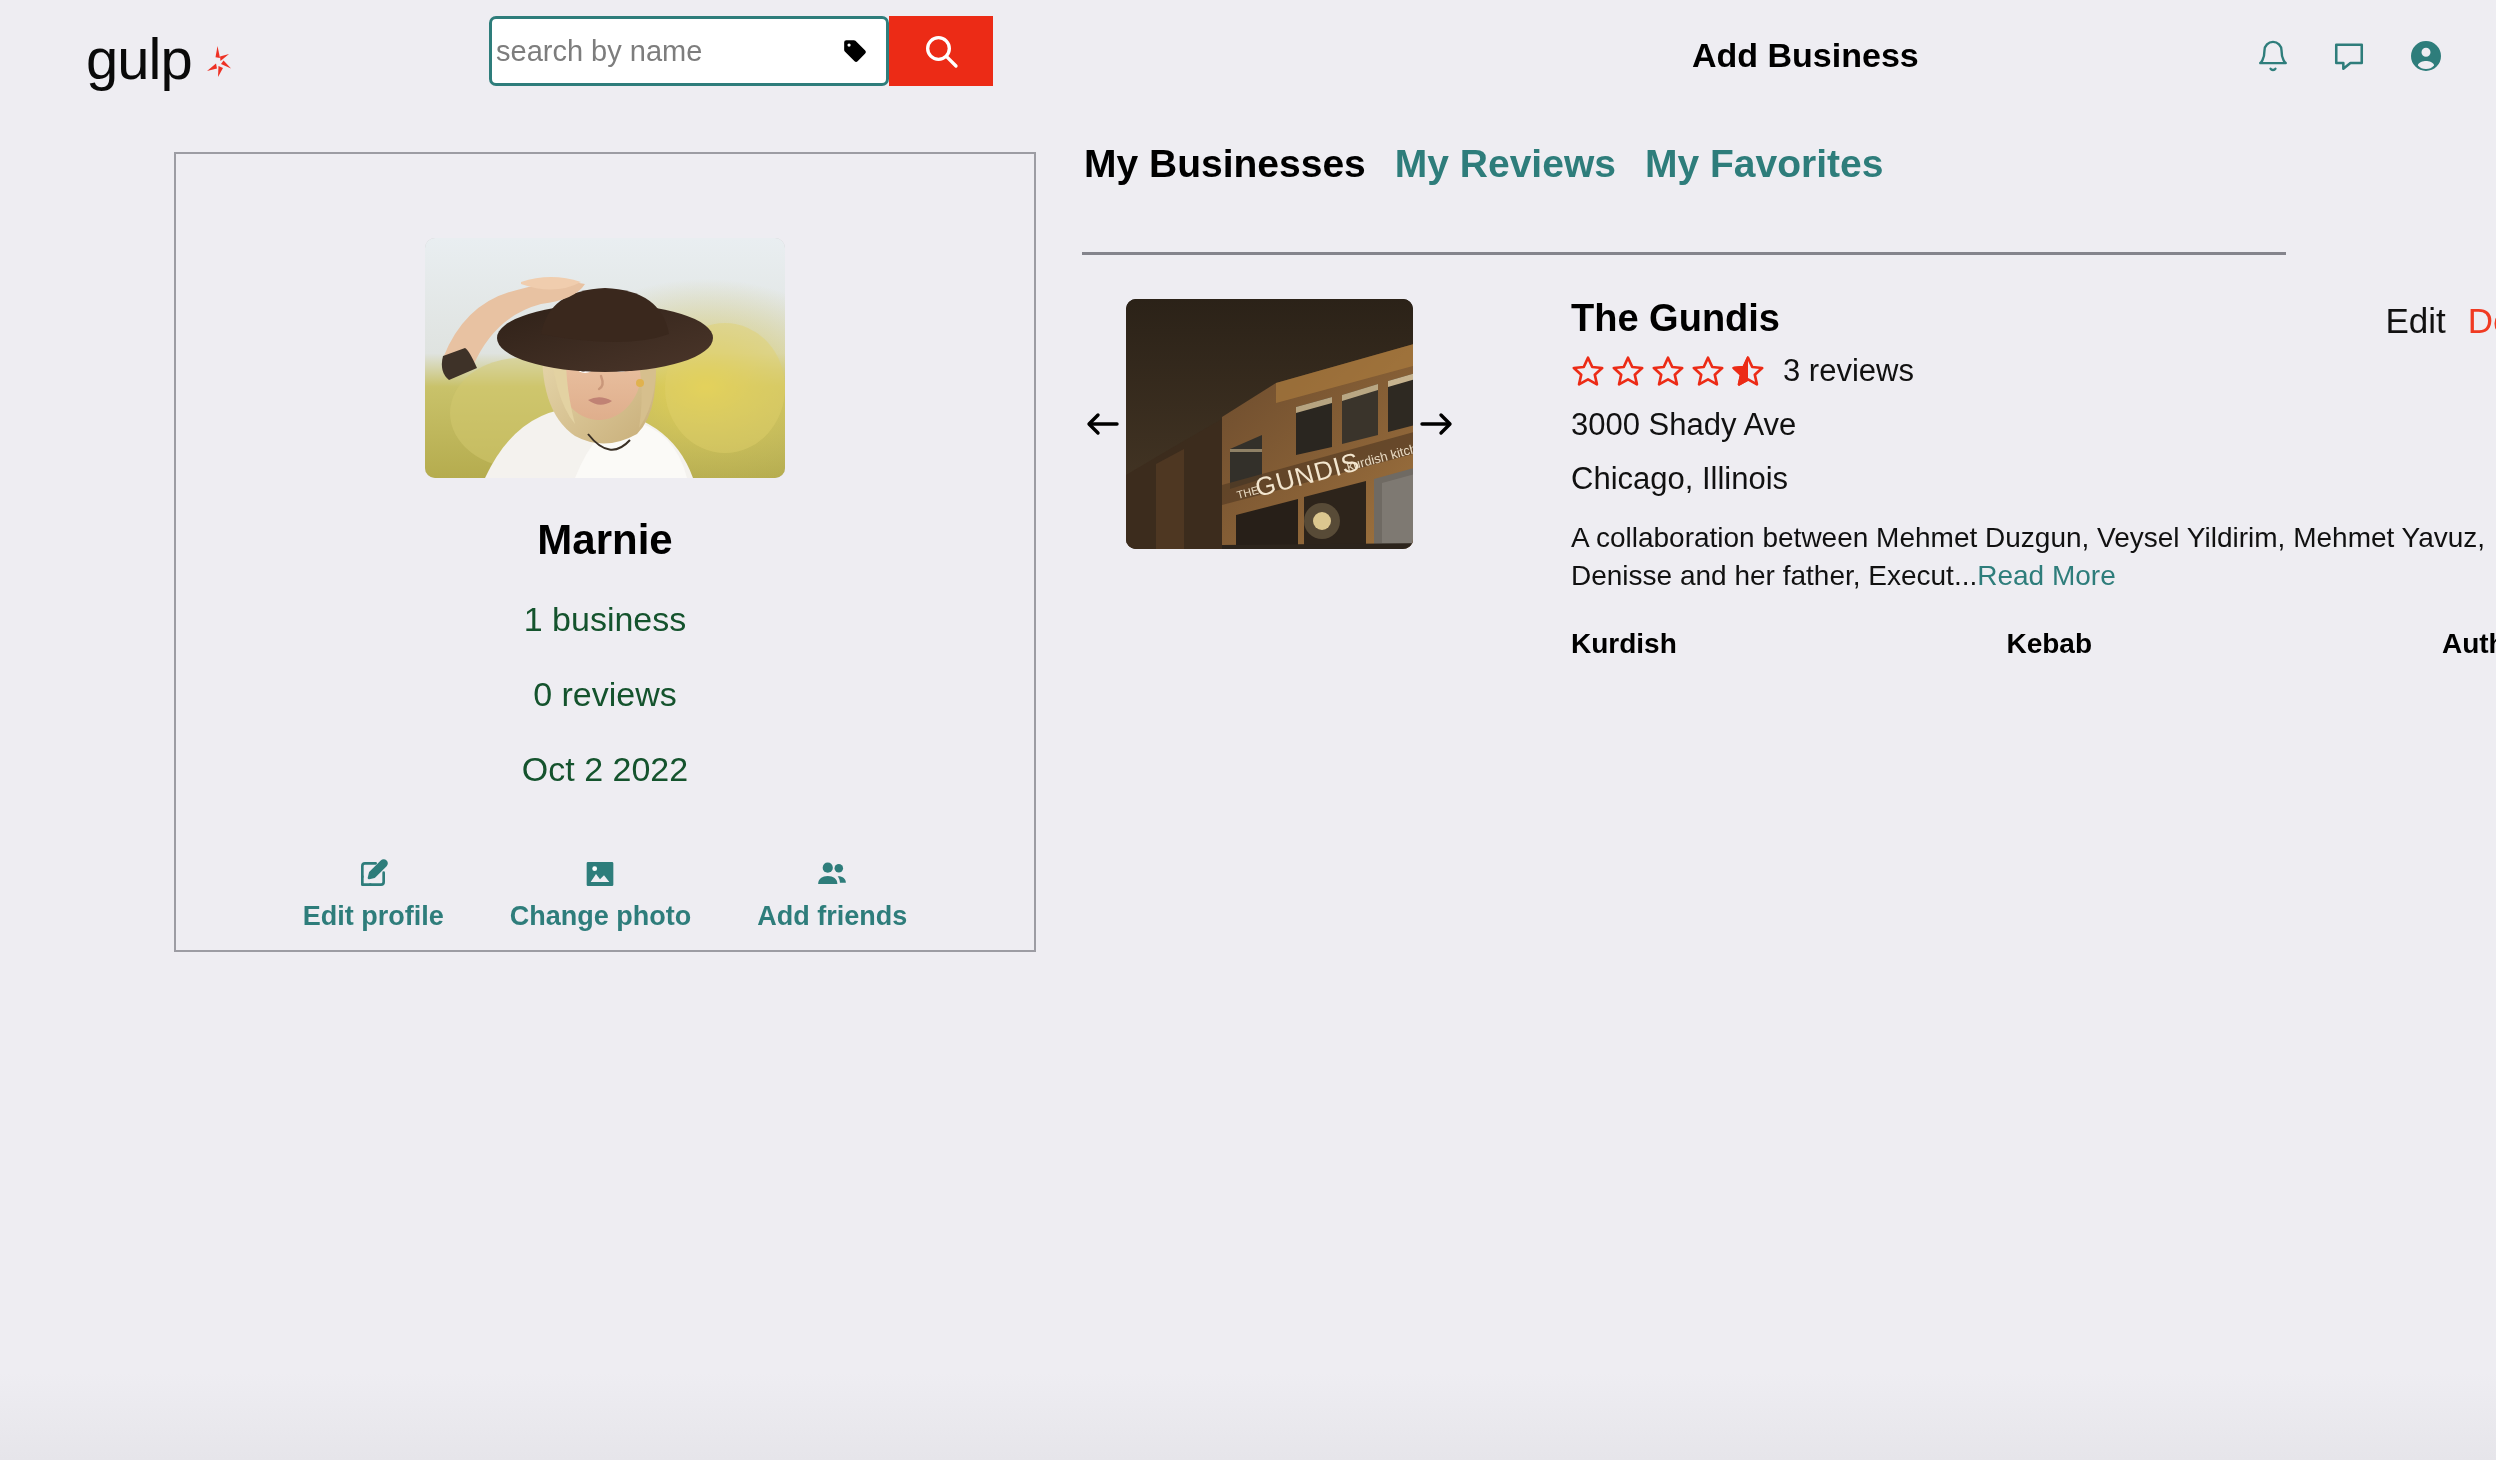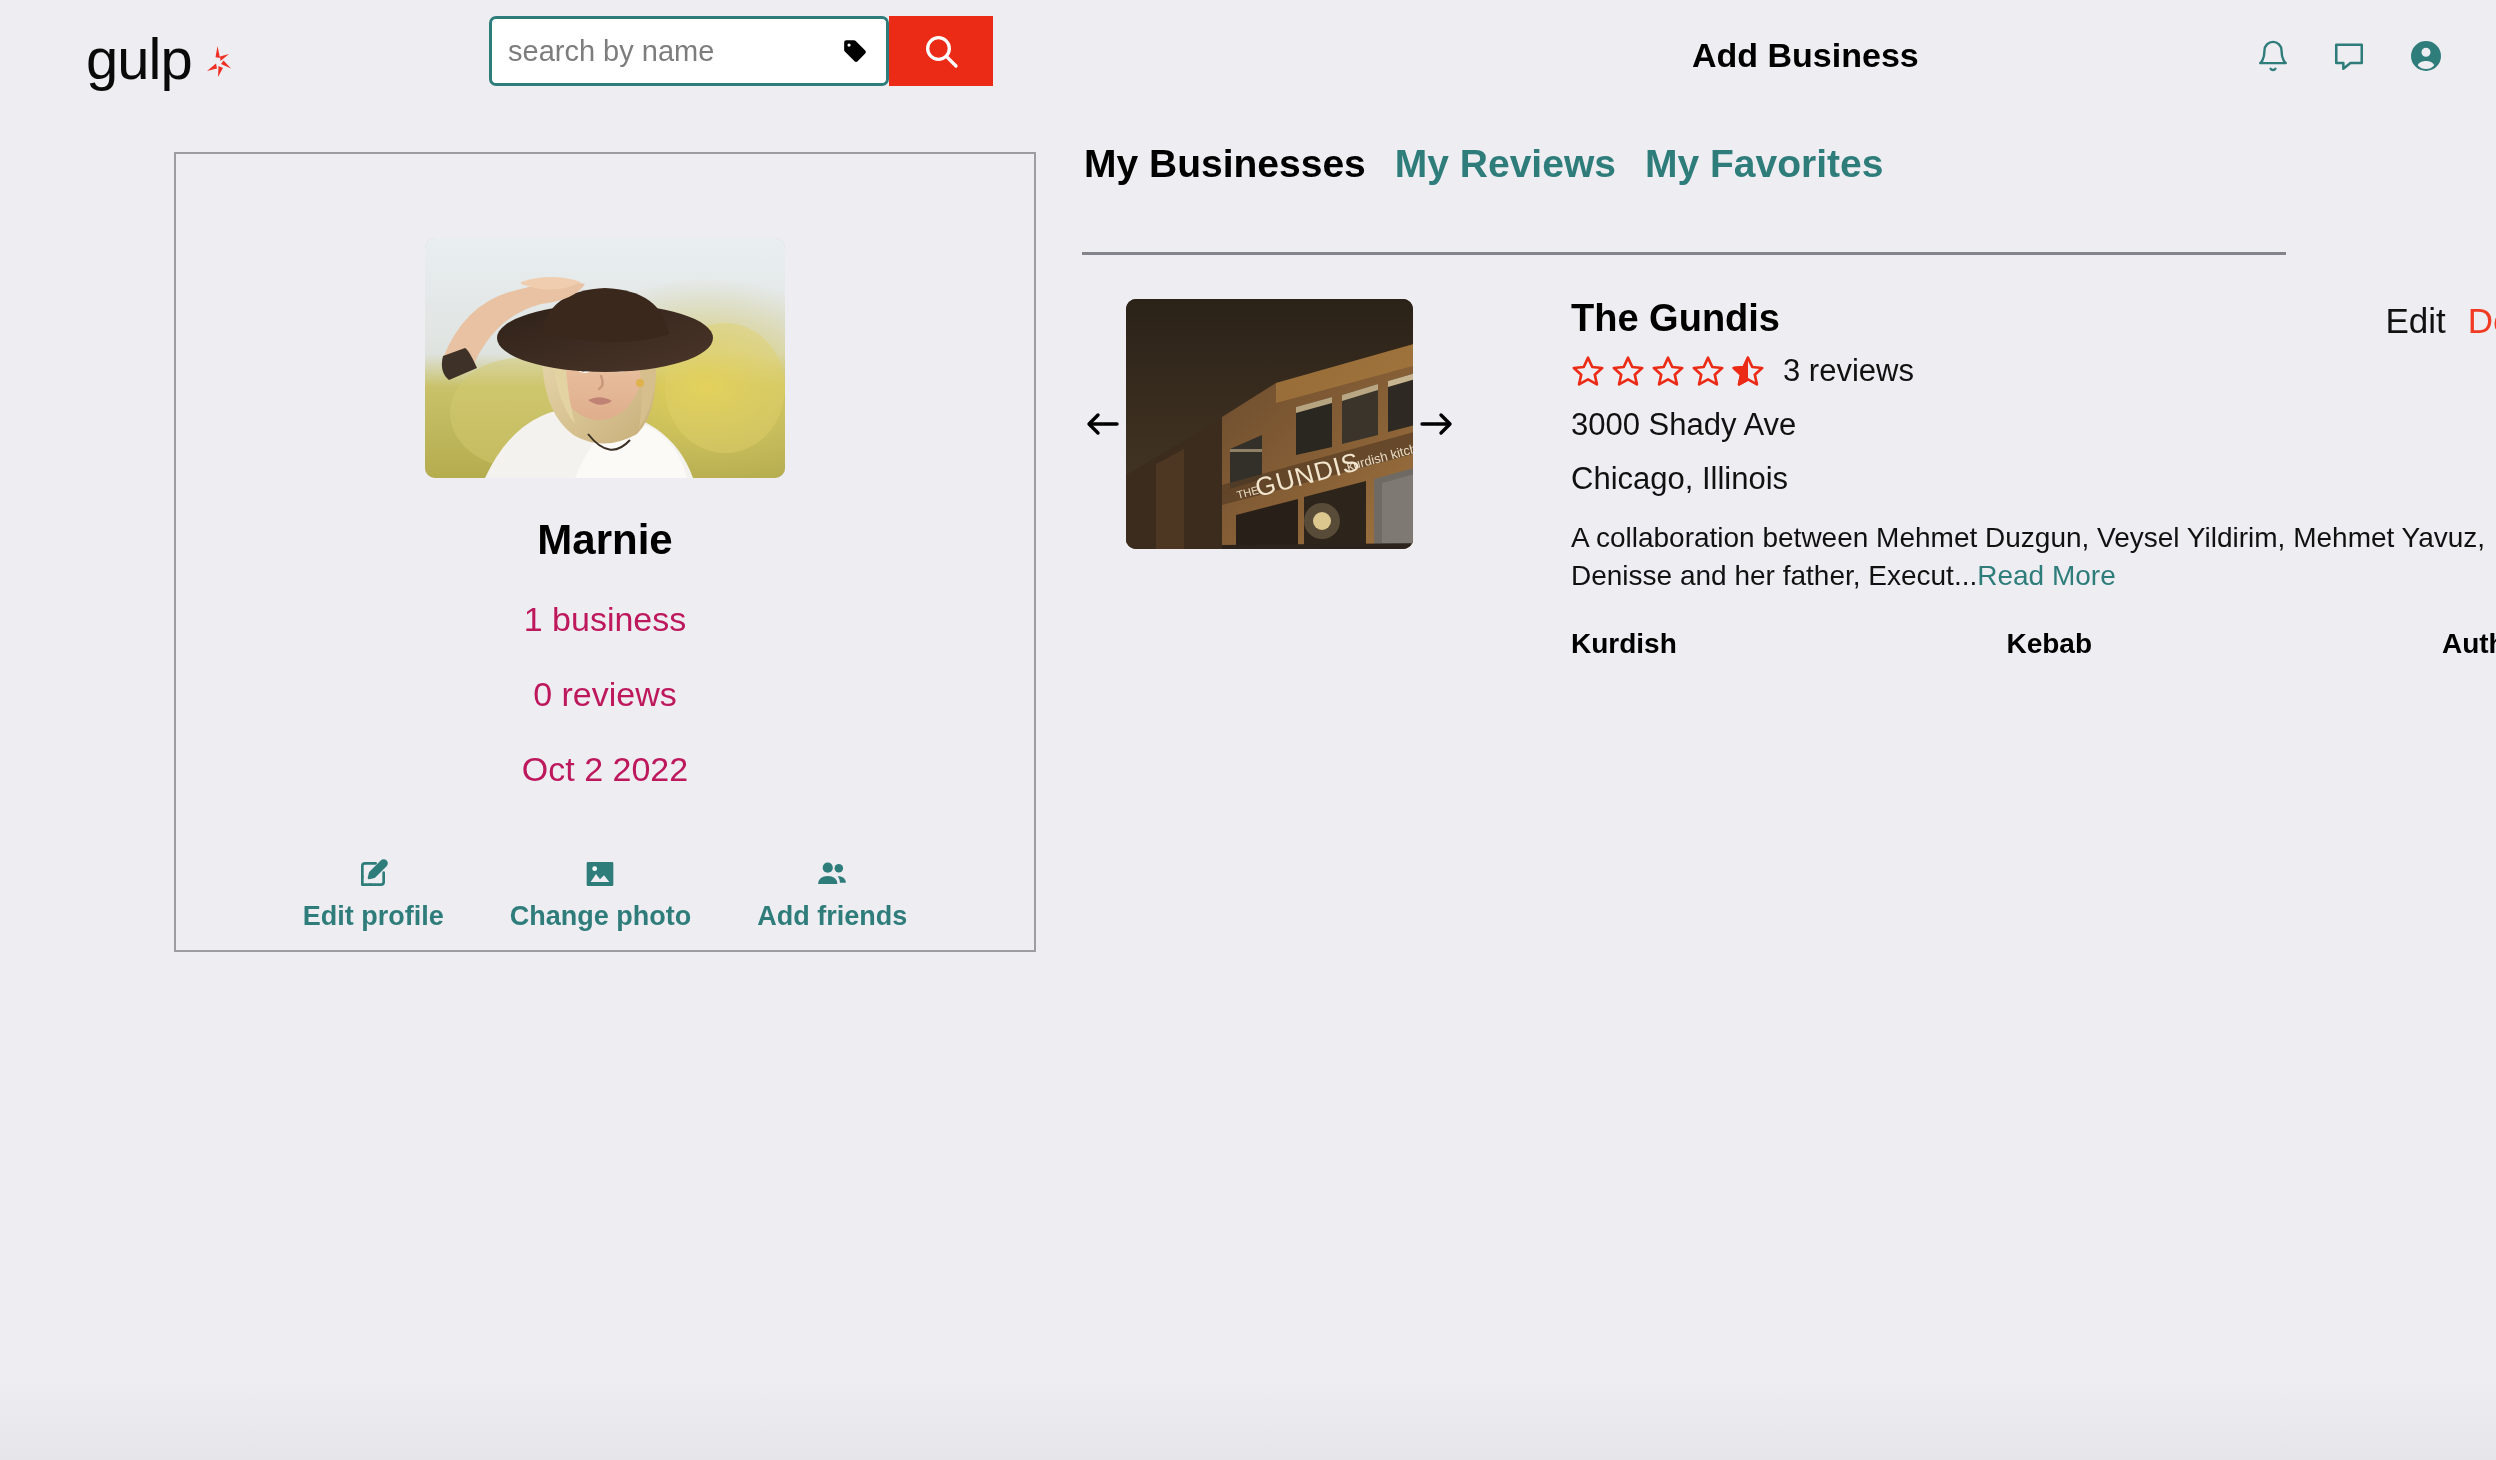--- a/index.html
+++ b/index.html
@@ -61,21 +61,21 @@
     display: flex;
     align-items: center;
   }
   .search-input {
     border: none;
     outline: none;
     background: transparent;
     font-size: 29px;
     font-family: "Liberation Sans", sans-serif;
     color: #333;
-    padding: 0 16px;
+    padding: 0 4px;
     width: 340px;
     height: 100%;
   }
   .search-input::placeholder { color: #7d7d7d; }
   .tag-icon {
     position: absolute;
     right: 18px;
     top: 50%;
     transform: translateY(-50%);
     width: 26px; height: 26px;
@@ -145,21 +145,21 @@
   }
   .profile-name {
     margin-top: 38px;
     font-size: 42px;
     font-weight: bold;
     color: #000;
   }
   .profile-stat {
     margin-top: 36px;
     font-size: 34px;
-    color: #be185d;
+    color: #14532d;
     font-weight: 400;
   }
   .profile-actions {
     display: flex;
     gap: 66px;
     margin-top: 68px;
   }
   .profile-action {
     display: flex;
     flex-direction: column;

